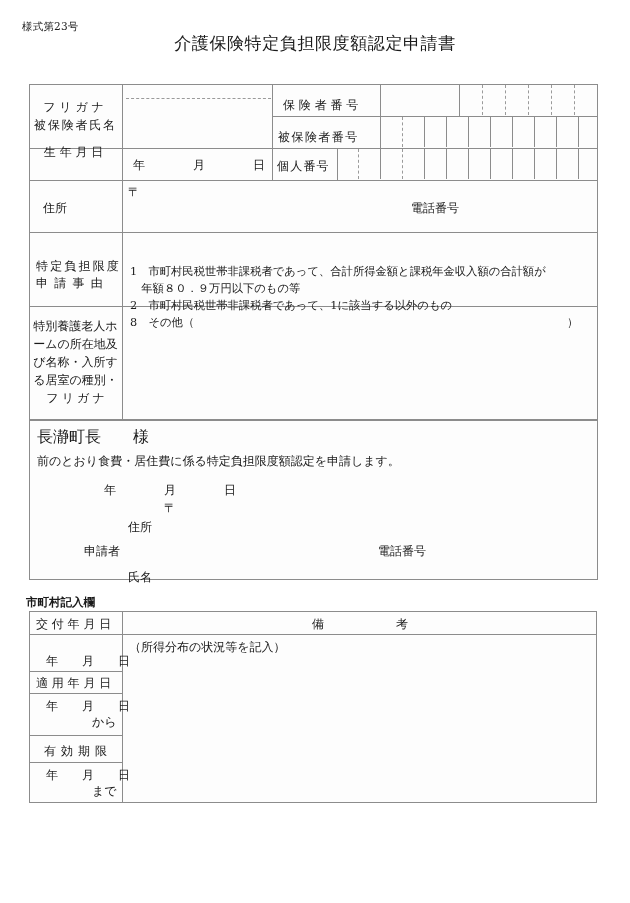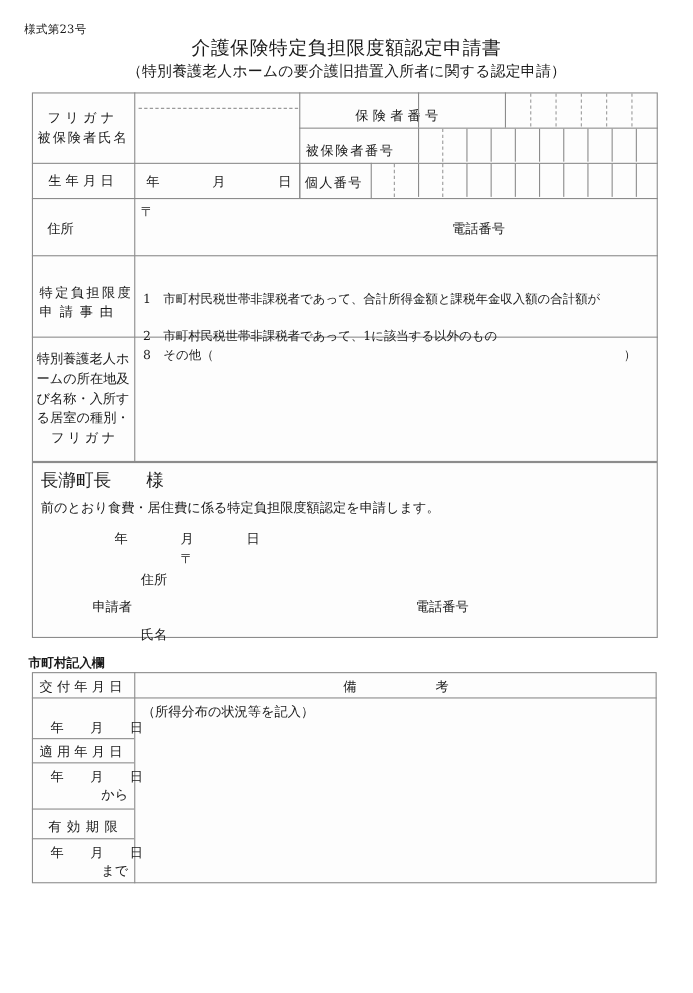--- a/index.html
+++ b/index.html
@@ -112,40 +112,39 @@
     margin-top: 24px;
   }
 </style>
 </head>
 <body>
 
 <div class="page">
 
   <div class="form-no">様式第23号</div>
   <div class="title-main">介護保険特定負担限度額認定申請書</div>
-  <div class="title-sub">（特別養護老人ホームの要介護旧措置入所者に関する認定申請）</div>
 
   <div class="frame" style="left:29px; top:84px; width:569px; height:336px;"></div>
 
   <div class="hline" style="left:29px; top:148px; width:569px;"></div>
   <div class="hline" style="left:29px; top:180px; width:569px;"></div>
   <div class="hline" style="left:29px; top:232px; width:569px;"></div>
   <div class="hline" style="left:29px; top:306px; width:569px;"></div>
 
   <div class="vline" style="left:122px; top:84px; height:336px;"></div>
 
   <div class="lbl sp center" style="left:29px; top:99px; width:93px;">フリガナ</div>
   <div class="lbl sp center" style="left:29px; top:117px; width:93px; letter-spacing:0.15em;">被保険者氏名</div>
 
   <div class="dline" style="left:126px; top:98px; width:145px;"></div>
   <div class="lbl" style="left:130px; top:86px; width:140px; height:11px;"></div>
   <div class="lbl" style="left:130px; top:115px; width:140px; height:28px;"></div>
 
   <div class="vline" style="left:272px; top:84px; height:96px;"></div>
-  <div class="lbl sp" style="left:283px; top:97px;margin-left:40px;">保険者番号</div>
+  <div class="lbl sp" style="left:283px; top:97px;">保険者番号</div>
   <div class="hline" style="left:272px; top:116px; width:326px;"></div>
 
   <div class="vline" style="left:380px; top:84px; height:32px;"></div>
 
   <div class="vline" style="left:459px; top:84px; height:32px;"></div>
   <div class="dvline" style="left:482px; top:85px; height:30px;"></div>
   <div class="dvline" style="left:505px; top:85px; height:30px;"></div>
   <div class="dvline" style="left:528px; top:85px; height:30px;"></div>
   <div class="dvline" style="left:551px; top:85px; height:30px;"></div>
   <div class="dvline" style="left:574px; top:85px; height:30px;"></div>
@@ -155,21 +154,21 @@
   <div class="dvline" style="left:402px; top:117px; height:30px;"></div>
   <div class="vline" style="left:424px; top:117px; height:30px;"></div>
   <div class="vline" style="left:446px; top:117px; height:30px;"></div>
   <div class="vline" style="left:468px; top:117px; height:30px;"></div>
   <div class="vline" style="left:490px; top:117px; height:30px;"></div>
   <div class="vline" style="left:512px; top:117px; height:30px;"></div>
   <div class="vline" style="left:534px; top:117px; height:30px;"></div>
   <div class="vline" style="left:556px; top:117px; height:30px;"></div>
   <div class="vline" style="left:578px; top:117px; height:30px;"></div>
 
-  <div class="lbl sp center" style="left:29px; top:157px; width:93px;font-family:Liberation Mono, monospace;">生年月日</div>
+  <div class="lbl sp center" style="left:29px; top:144px; width:93px;">生年月日</div>
   <div class="lbl center" style="left:126px; top:157px; width:146px;">年　　　　月　　　　日</div>
 
   <div class="vline" style="left:272px; top:148px; height:32px;"></div>
   <div class="lbl" style="left:277px; top:158px; letter-spacing:0.1em;">個人番号</div>
   <div class="vline" style="left:337px; top:148px; height:32px;"></div>
   <div class="dvline" style="left:358px; top:149px; height:30px;"></div>
   <div class="vline" style="left:380px; top:149px; height:30px;"></div>
   <div class="dvline" style="left:402px; top:149px; height:30px;"></div>
   <div class="vline" style="left:424px; top:149px; height:30px;"></div>
   <div class="vline" style="left:446px; top:149px; height:30px;"></div>
@@ -185,20 +184,21 @@
   </div>
   <div class="lbl" style="left:128px; top:184px;">〒</div>
   <div class="lbl" style="left:150px; top:198px; width:240px; height:16px;"></div>
   <div class="lbl" style="left:411px; top:200px;">電話番号</div>
   <div class="lbl" style="left:478px; top:200px; width:110px; height:16px;"></div>
 
   <div class="lbl sp" style="left:36px; top:258px; letter-spacing:0.18em;">特定負担限度</div>
   <div class="lbl sp" style="left:36px; top:275px; letter-spacing:0.52em;">申請事由</div>
 
   <div class="reason-list" style="left:130px; top:239px;">1　市町村民税世帯非課税者であって、合計所得金額と課税年金収入額の合計額が</div>
+  <div class="reason-list" style="left:130px; top:256px;">　年額８０．９万円以下のもの等</div>
   <div class="reason-list" style="left:130px; top:273px;">2　市町村民税世帯非課税者であって、1に該当する以外のもの</div>
   <div class="reason-list" style="left:130px; top:290px;">8　その他（</div>
   <div class="reason-list" style="left:567px; top:290px;">）</div>
 
   <div class="lbl center" style="left:29px; top:318px; width:93px;">特別養護老人ホ</div>
   <div class="lbl center" style="left:29px; top:336px; width:93px;">ームの所在地及</div>
   <div class="lbl center" style="left:29px; top:354px; width:93px;">び名称・入所す</div>
   <div class="lbl center" style="left:29px; top:372px; width:93px;">る居室の種別・</div>
   <div class="lbl center" style="left:29px; top:390px; width:93px; letter-spacing:0.26em; text-indent:0.26em;">フリガナ</div>
   <div class="lbl" style="left:132px; top:316px; width:455px; height:96px;"></div>

